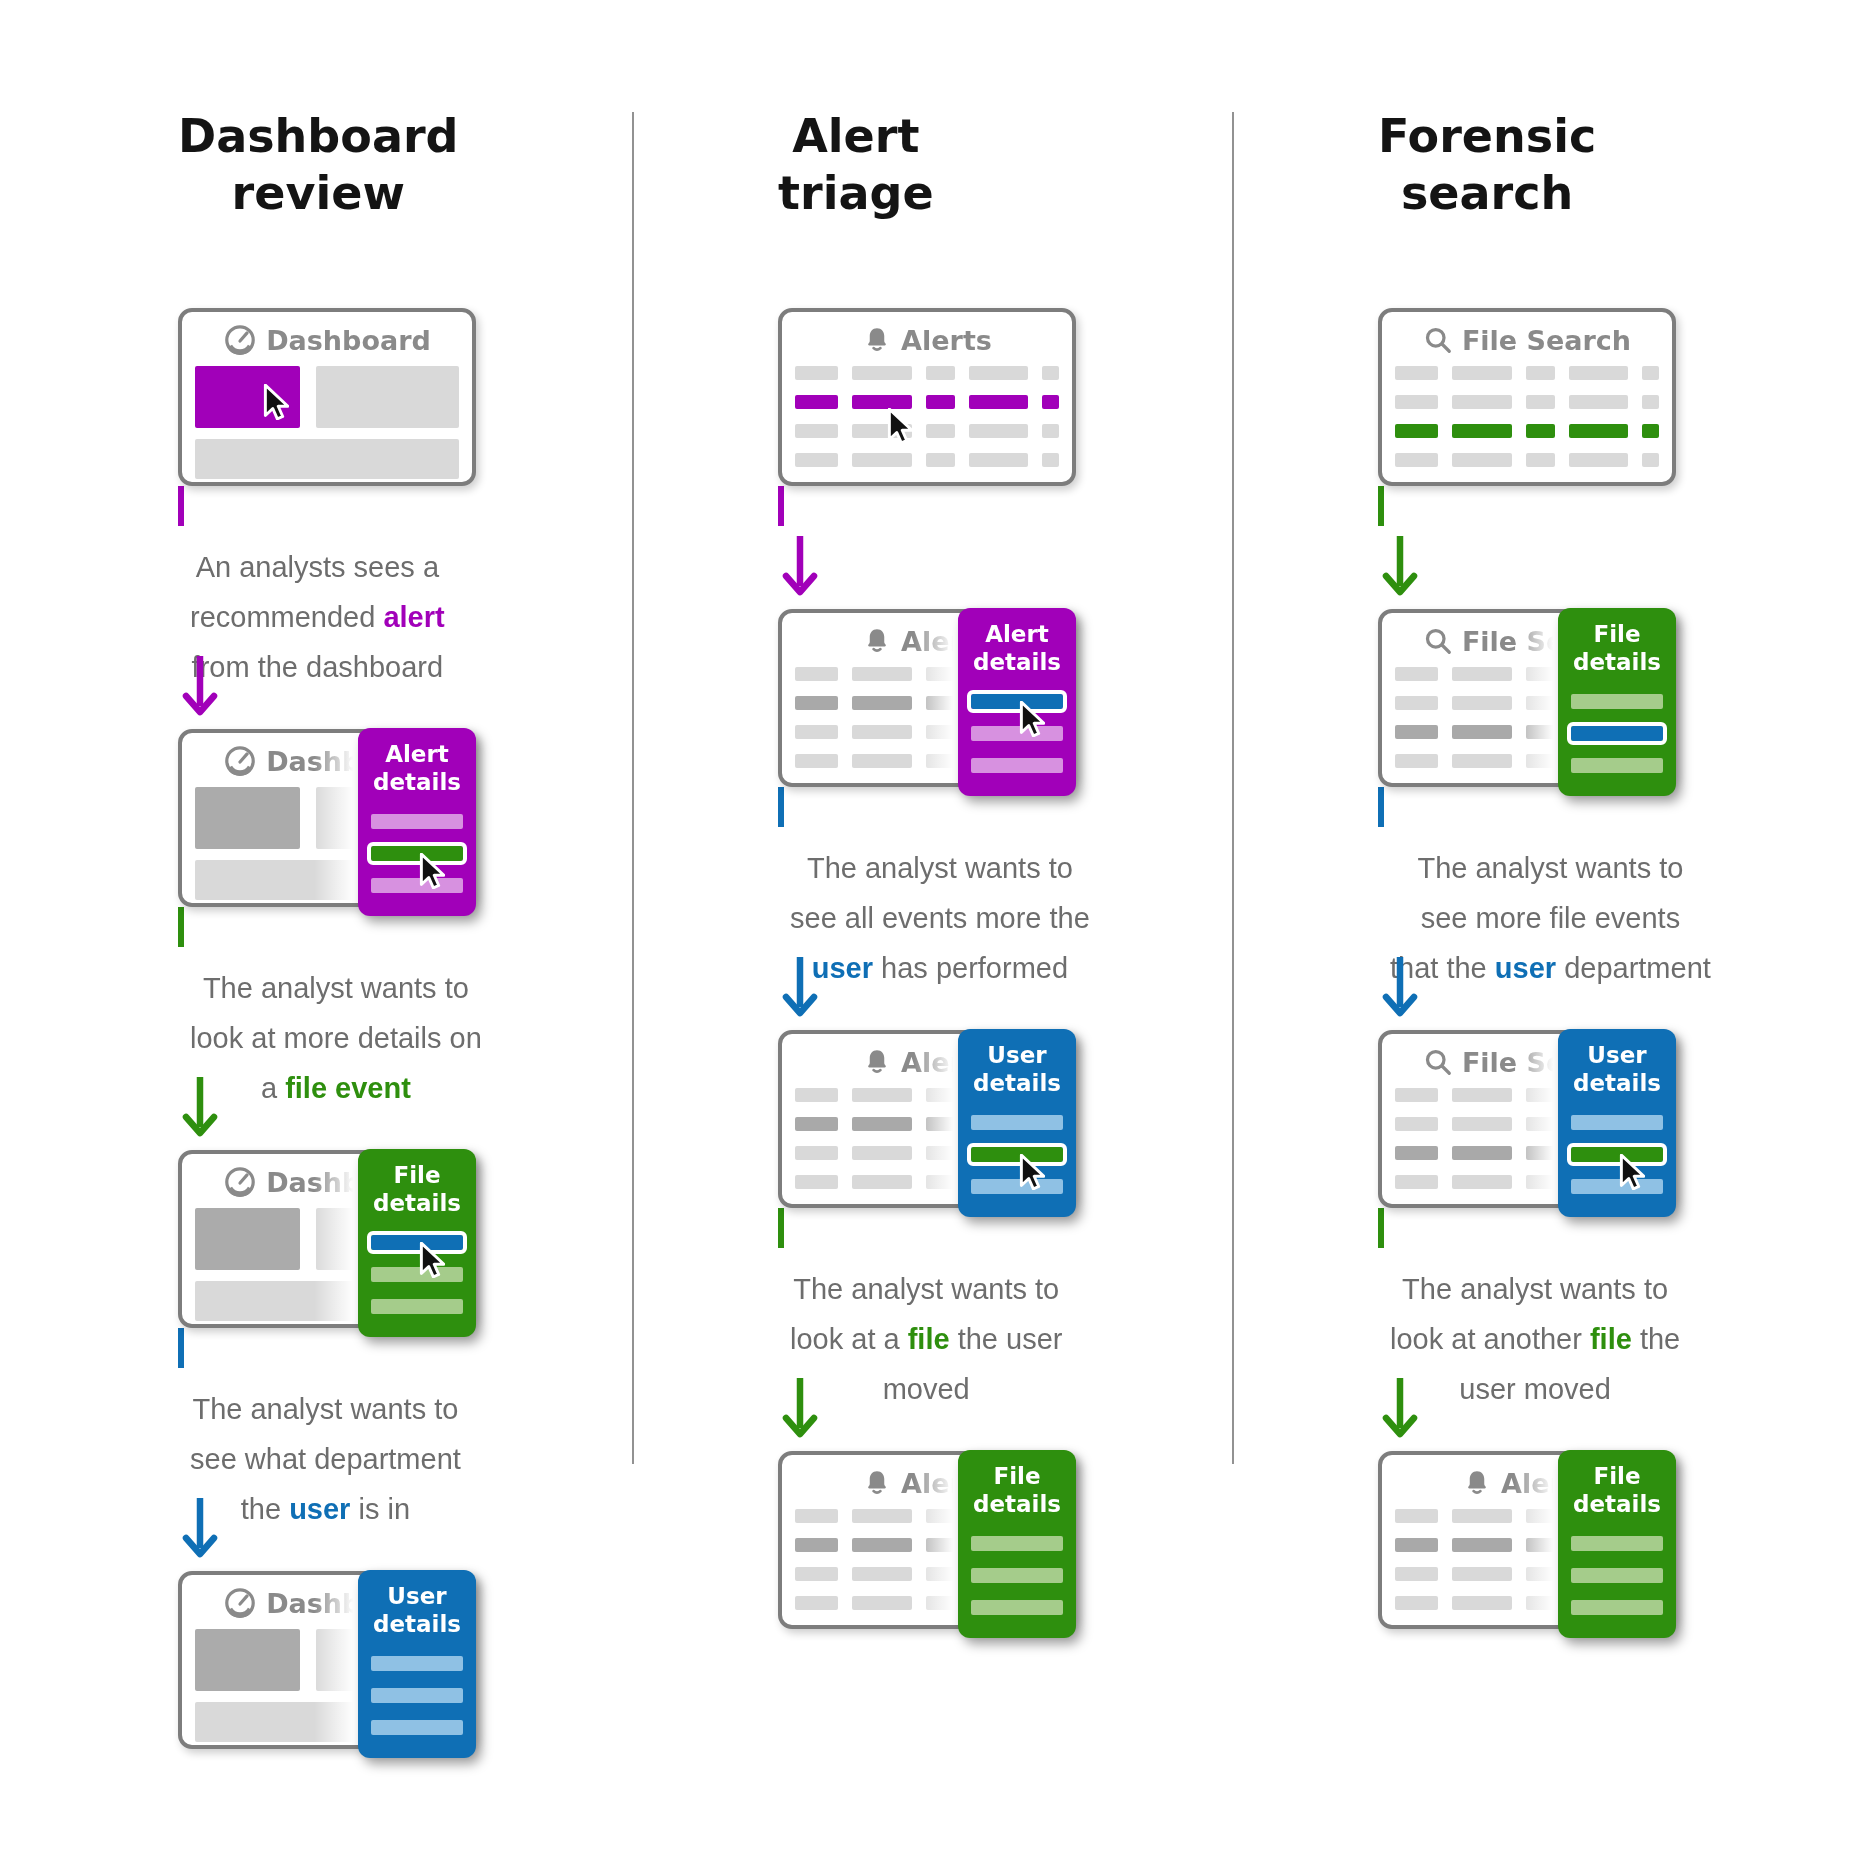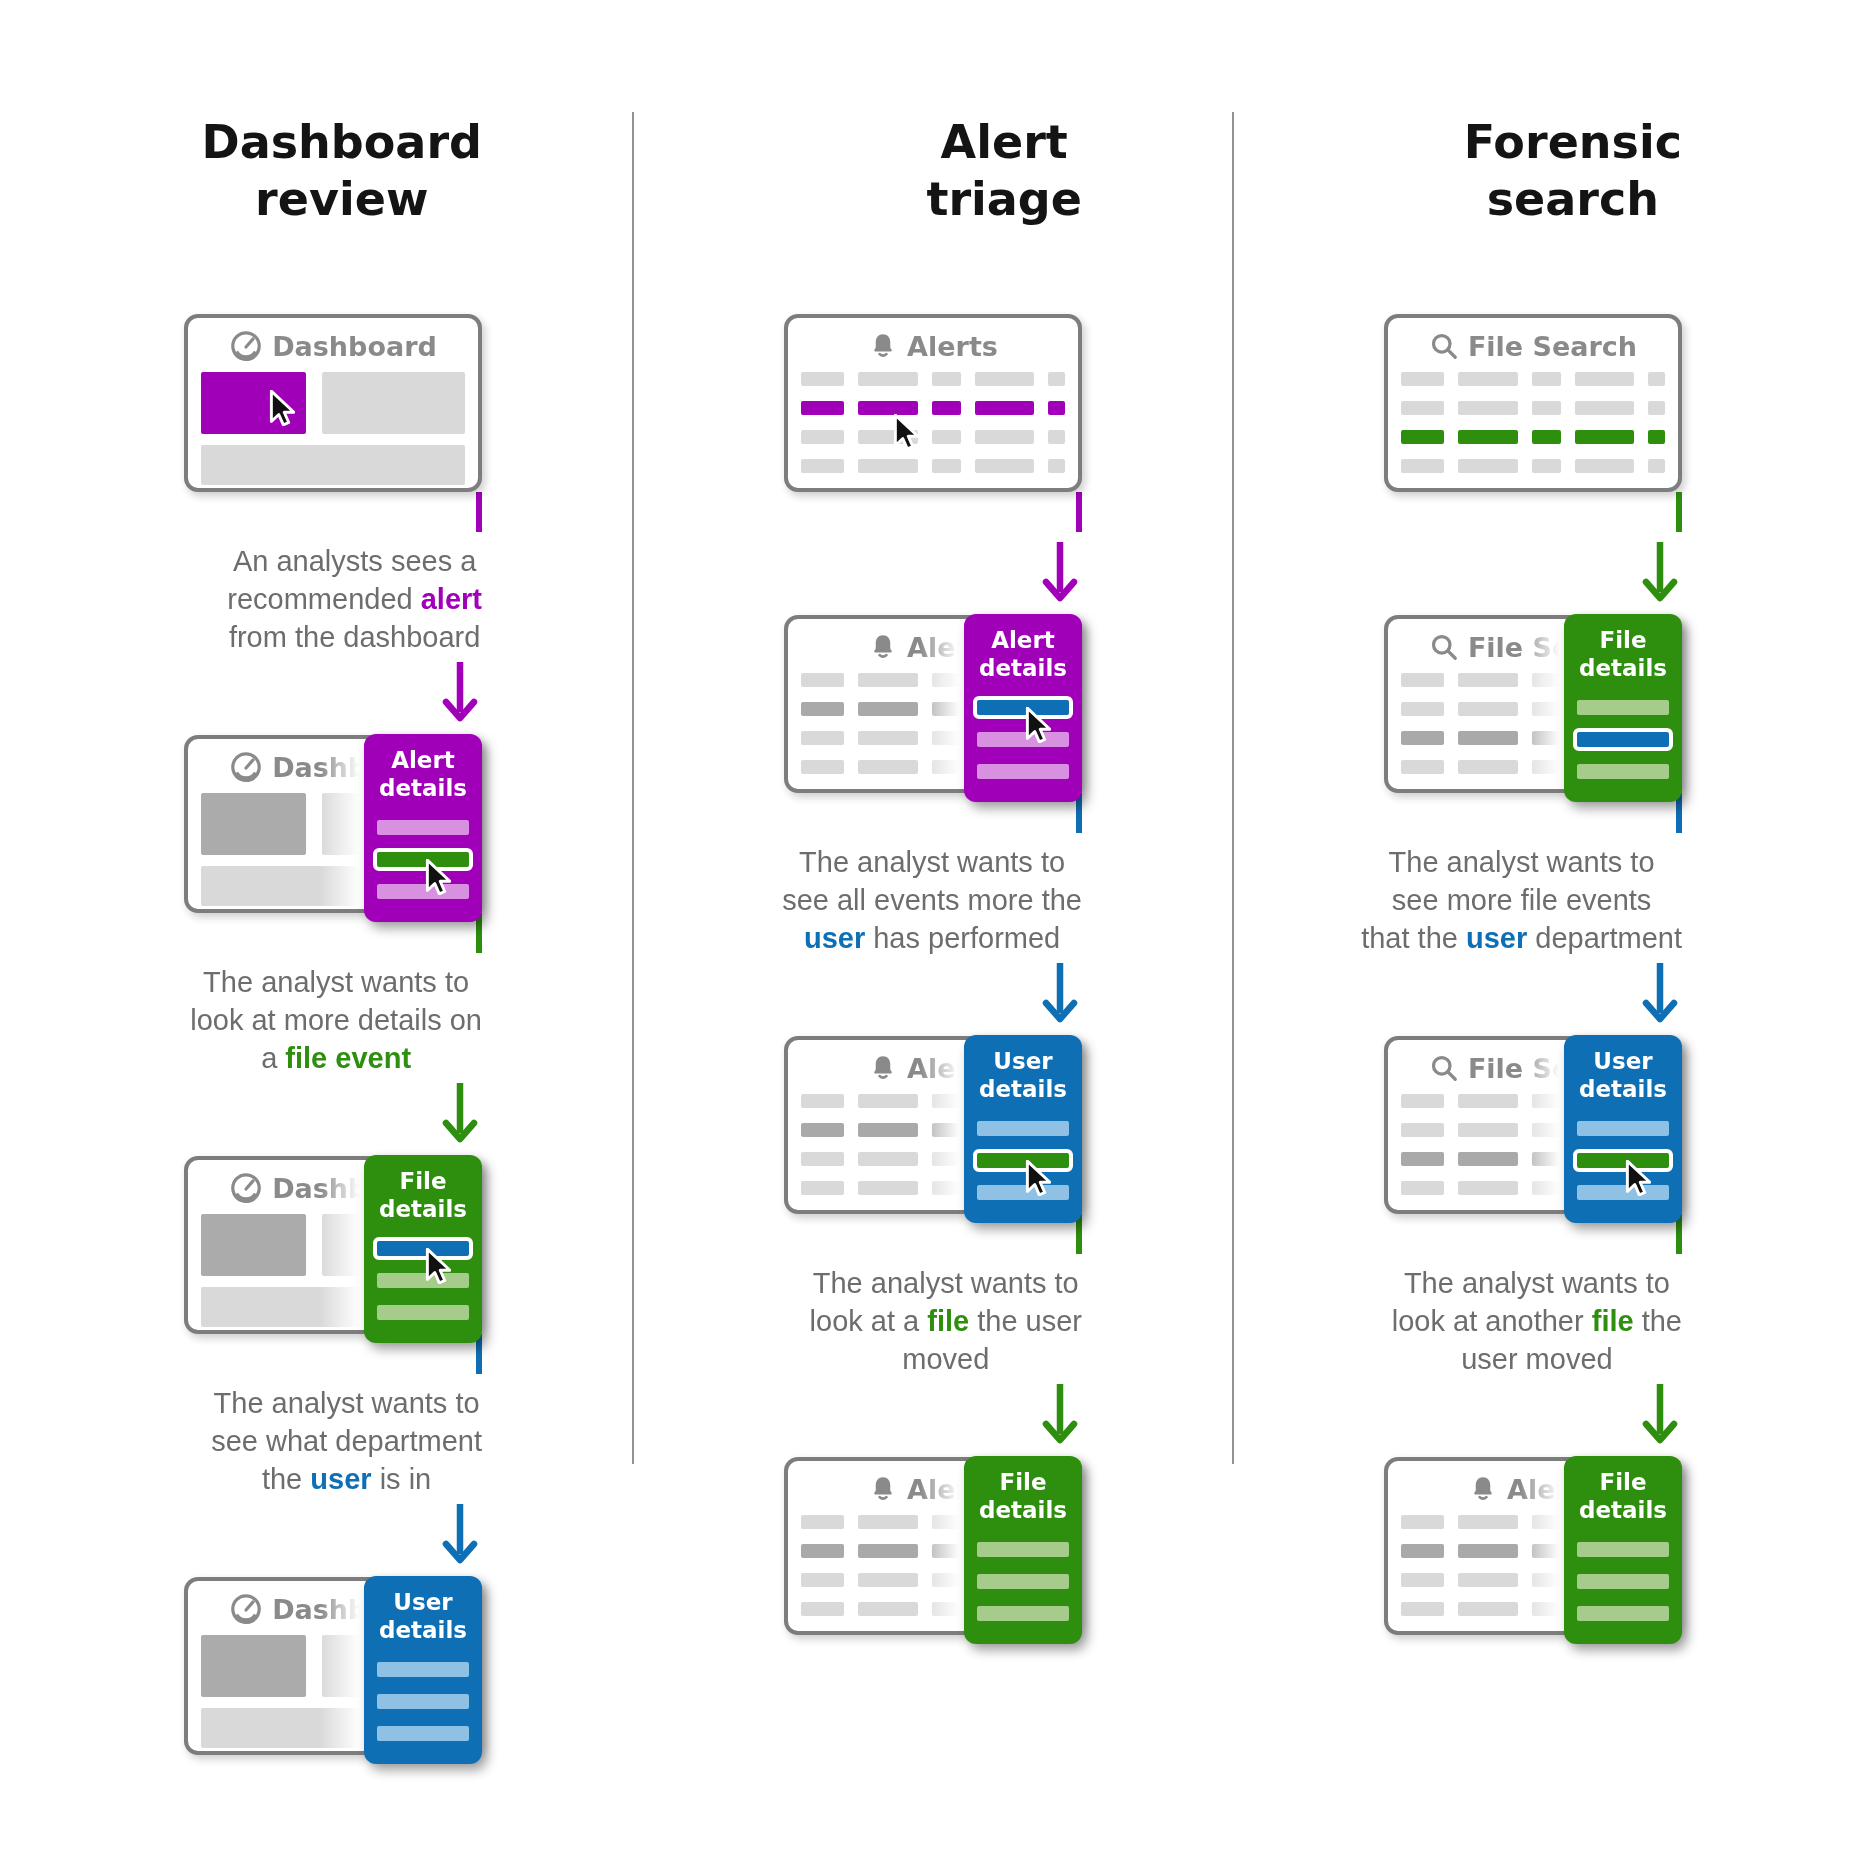--- a/index.html
+++ b/index.html
@@ -11,21 +11,21 @@
     --text-gray:#6D6D6D;
   }
   html,body{margin:0;padding:0}
   body{
     width:1860px;height:1860px;background:#fff;position:relative;overflow:hidden;
     font-family:"DejaVu Sans","Liberation Sans",sans-serif;
   }
   .divider{position:absolute;top:112px;height:1352px;width:2px;background:#929292}
   .div1{left:632px}.div2{left:1232px}
 
-  .col{position:absolute;top:114px;width:304px;display:flex;flex-direction:column;align-items:flex-end}
+  .col{position:absolute;top:108px;width:304px;display:flex;flex-direction:column;align-items:flex-start}
   .colA{left:178px}.colB{left:778px}.colC{left:1378px}
   .col-title{font-size:46px;font-weight:800;line-height:57px;color:#141414;text-align:center;margin-bottom:86px}
 
   .card{position:relative;width:298px;height:178px;background:#fff;border:4px solid var(--gray-border);
         border-radius:14px;box-sizing:border-box;box-shadow:3px 4px 9px rgba(0,0,0,.2);flex-shrink:0}
   .card-header{display:flex;align-items:center;justify-content:center;gap:9px;margin-top:10px;height:36px;
         color:var(--gray-header);font-weight:700;font-size:27px;white-space:nowrap;overflow:hidden;z-index:1;position:relative}
   .hicon{display:flex;align-items:center}
   .card-body{padding:8px 13px 0;position:relative}
 
@@ -75,21 +75,21 @@
   .cline{width:6px;height:40px;margin-bottom:10px;flex-shrink:0}
   .cline.purple{background:var(--purple)}
   .cline.green{background:var(--green)}
   .cline.blue{background:var(--blue)}
   .arrow{width:44px;height:62px;margin-bottom:11px;flex-shrink:0}
   .arrow.purple{color:var(--purple)}
   .arrow.green{color:var(--green)}
   .arrow.blue{color:var(--blue)}
   .step-text{height:114px;margin-bottom:6px;font-size:29px;line-height:38px;color:var(--text-gray);
         text-align:center;white-space:nowrap;font-family:"Liberation Sans",sans-serif}
-  .tline{margin:0}
+  .tline{margin:12px}
   .em{font-weight:700}
   .em.purple{color:var(--purple)}
   .em.green{color:var(--green)}
   .em.blue{color:var(--blue)}
 </style>
 </head>
 <body>
 
 <svg width="0" height="0" style="position:absolute" aria-hidden="true">
   <defs>

